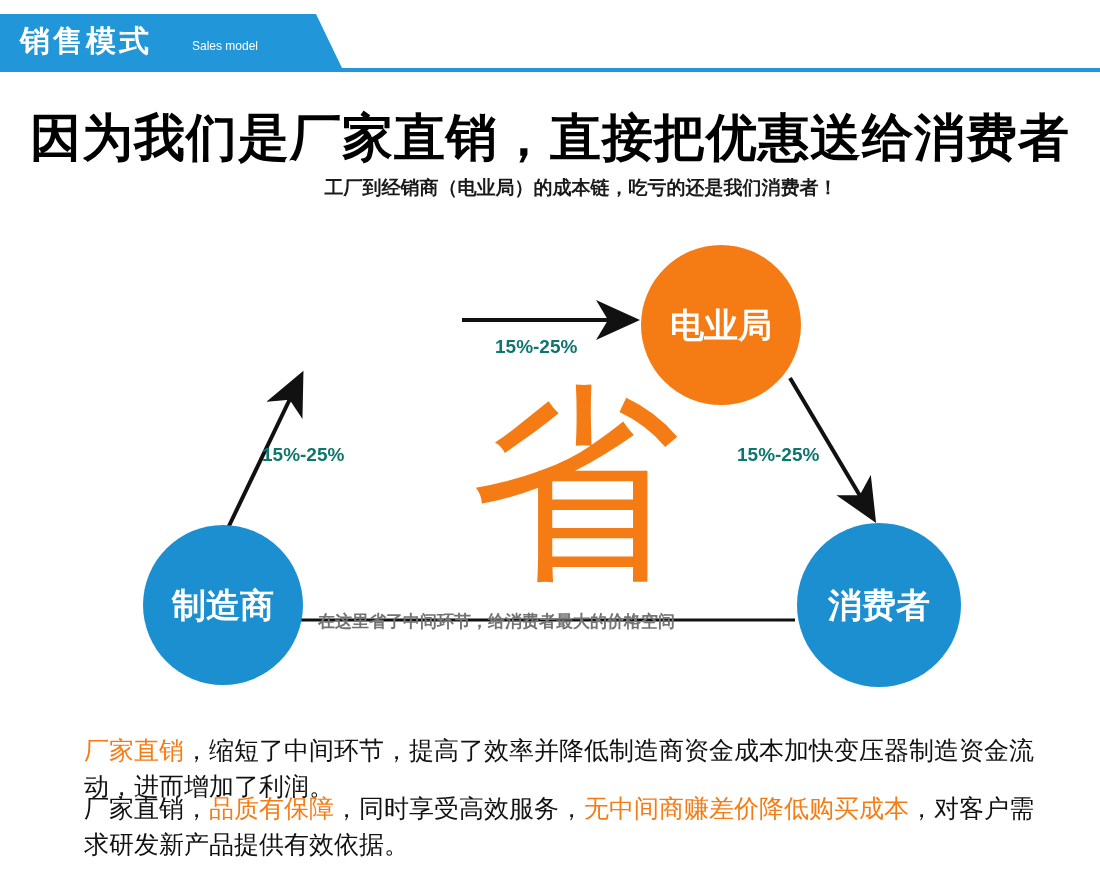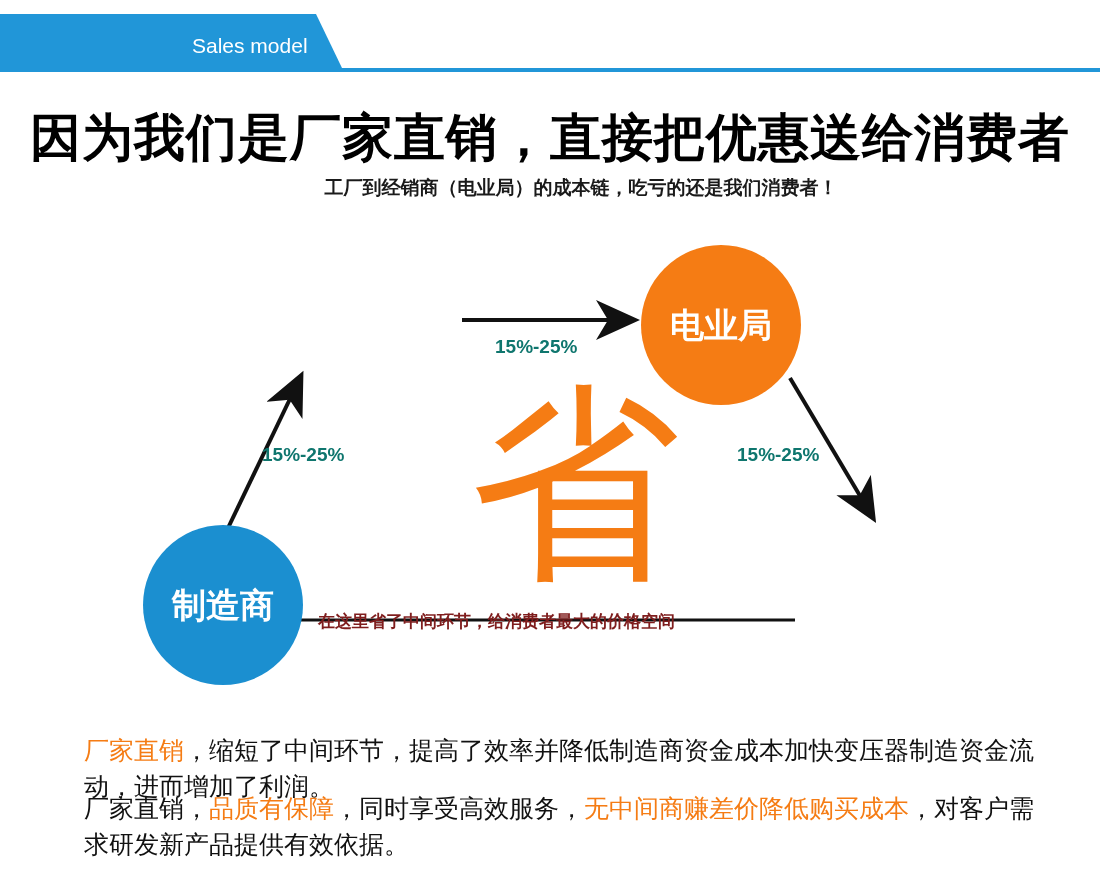--- a/index.html
+++ b/index.html
@@ -64,21 +64,21 @@
     font-weight: bold;
     color: #ffffff;
     letter-spacing: 3px;
     line-height: 36px;
     white-space: nowrap;
   }
   .header-en {
     position: absolute;
     left: 192px;
     top: 22px;
-    font-size: 21px;
+    font-size: 12px;
     color: #ffffff;
     line-height: 20px;
     white-space: nowrap;
   }
 
   
   .main-title {
     position: absolute;
     left: 0;
     top: 104px;
@@ -169,21 +169,21 @@
     white-space: nowrap;
   }
   .lbl-top { left: 495px; top: 108px; }
   .lbl-left { left: 262px; top: 216px; }
   .lbl-right { left: 737px; top: 216px; }
   .lbl-bottom {
     left: 318px;
     top: 382px;
     font-size: 17px;
     font-weight: bold;
-    color: #7f1d1d;
+    color: #737373;
   }
 
   .big-sheng {
     position: absolute;
     left: 455px;
     top: 152px;
     width: 240px;
     text-align: center;
     font-family: "DejaVu Serif", serif;
     font-size: 210px;
@@ -206,20 +206,21 @@
   .hl { color: #f57c14; }
 </style>
 </head>
 <body>
 
 <div class="header">
   <div class="header-bar"></div>
   <div class="header-bar-underline"></div>
   <div class="header-right-white"></div>
   <div class="header-notch"></div>
+  <div class="header-cn">销售模式</div>
   <div class="header-en">Sales model</div>
 </div>
 
 <div class="main-title">因为我们是厂家直销，直接把优惠送给消费者</div>
 <div class="sub-title">工厂到经销商（电业局）的成本链，吃亏的还是我们消费者！</div>
 
 <div class="diagram">
 
   <svg width="1100" height="470">
     <defs>
@@ -238,20 +239,23 @@
   </svg>
 
   <div class="big-sheng">省</div>
 
   <div class="node node-bureau">
     <span>电业局</span>
   </div>
   <div class="node node-maker">
     <span>制造商</span>
   </div>
+  <div class="node node-consumer">
+    <span>消费者</span>
+  </div>
 
   <div class="edge-label lbl-left">15%-25%</div>
   <div class="edge-label lbl-top">15%-25%</div>
   <div class="edge-label lbl-right">15%-25%</div>
   <div class="edge-label lbl-bottom">在这里省了中间环节，给消费者最大的价格空间</div>
 </div>
 
 <div class="para para1">
   <span class="hl">厂家直销</span><span>，缩短了中间环节，提高了效率并降低制造商资金成本加快变压器制造资金流动，进而增加了利润。</span>
 </div>

